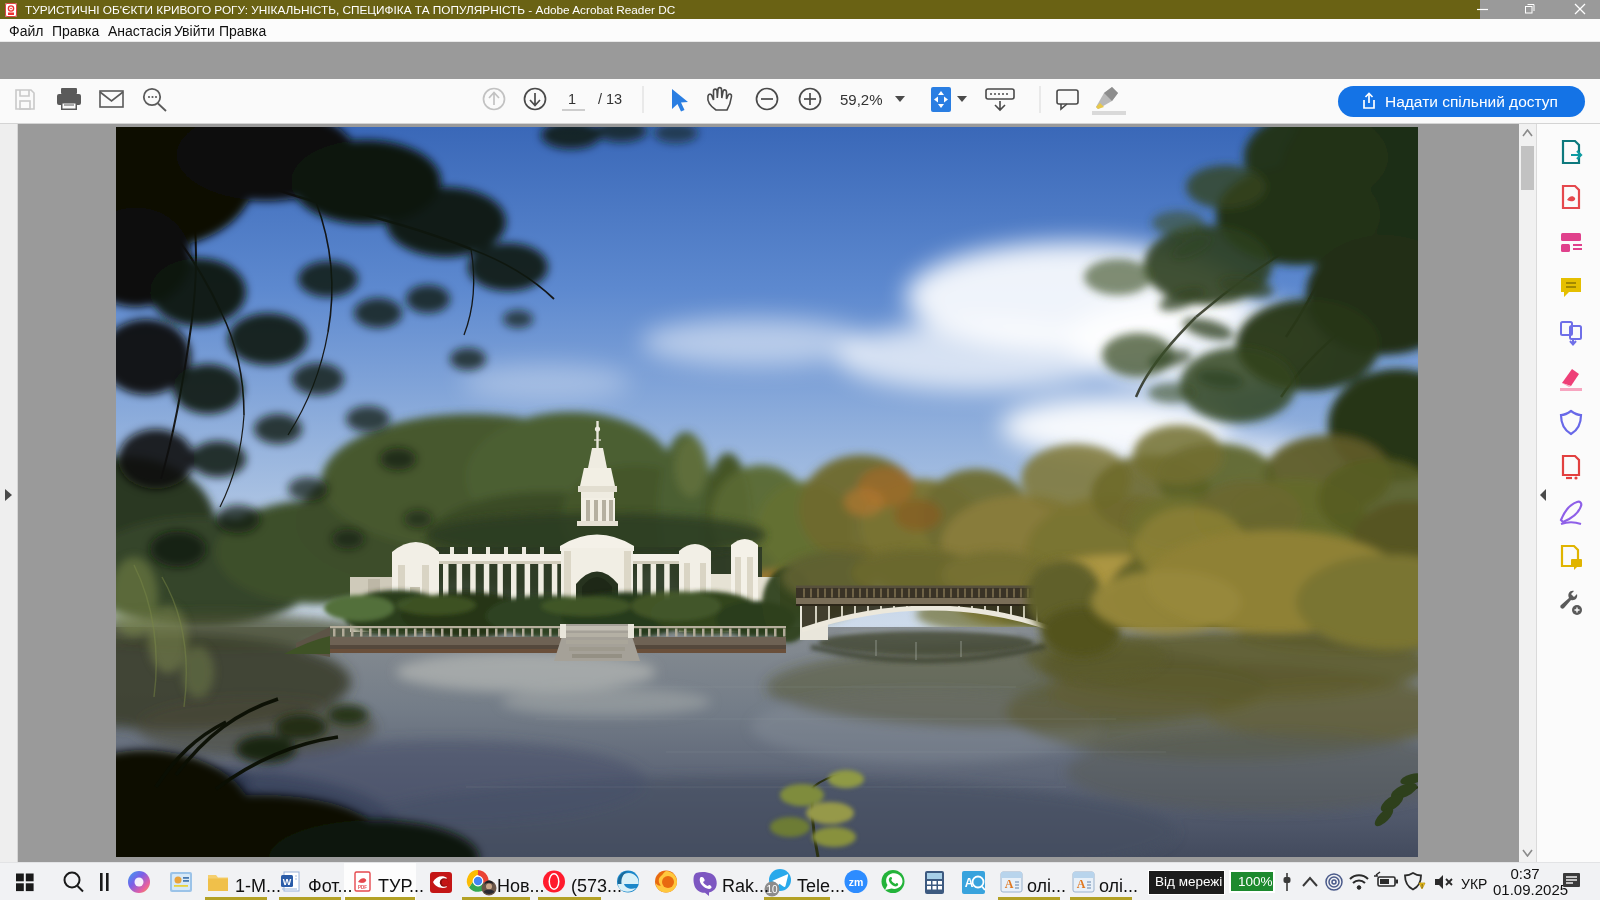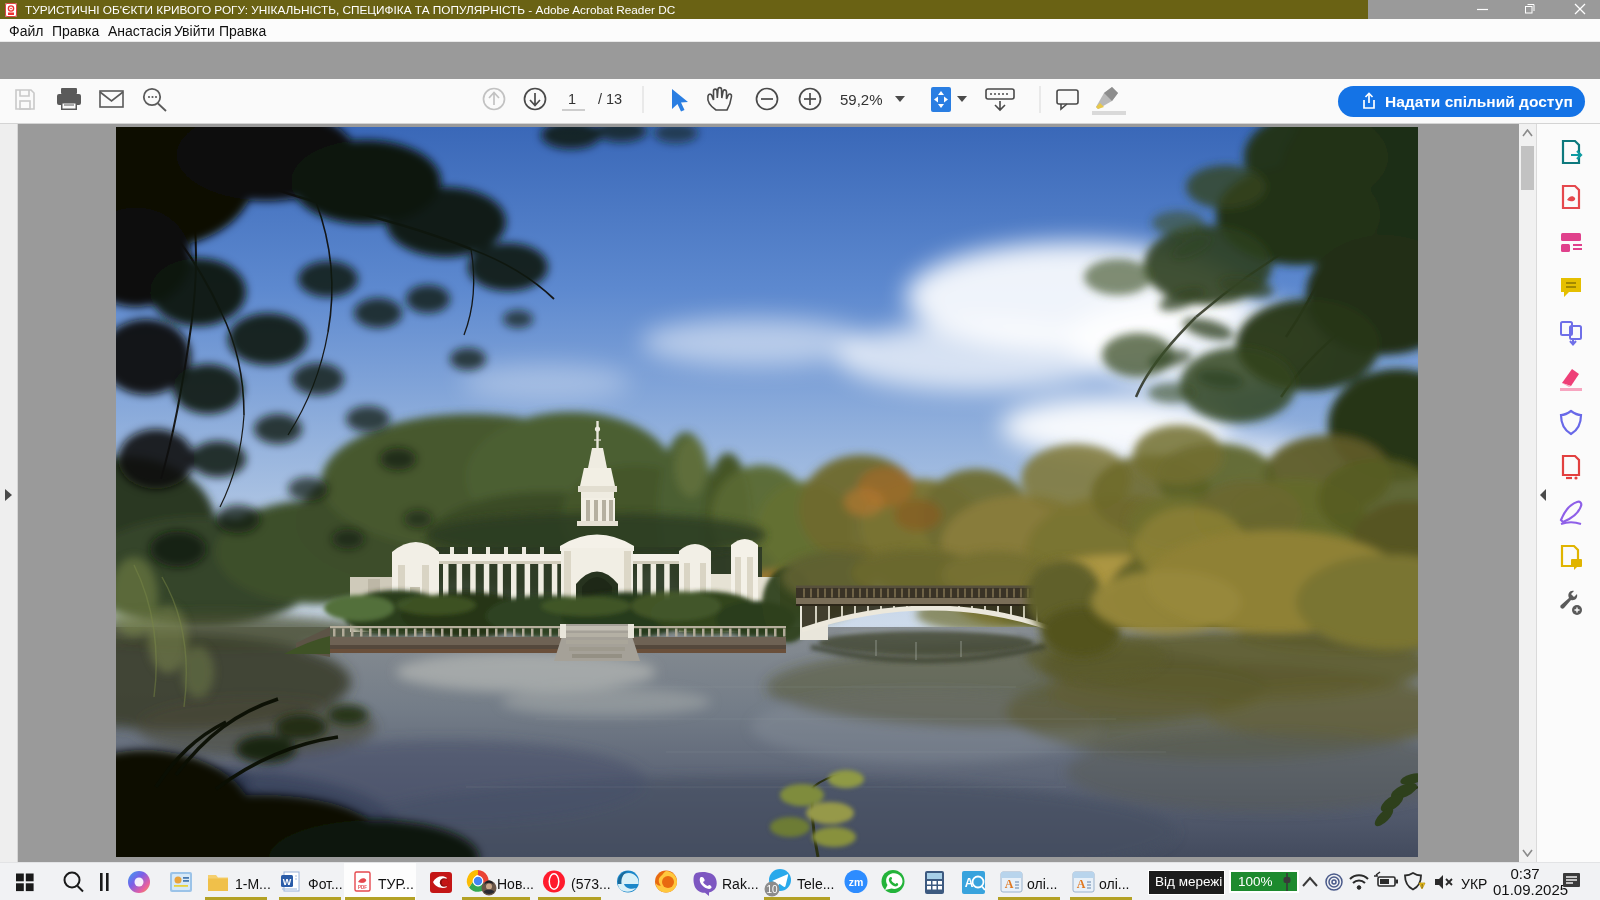--- a/index.html
+++ b/index.html
@@ -1,30 +1,30 @@
 <!DOCTYPE html>
 <html><head><meta charset="utf-8">
 <style>
 html,body{margin:0;padding:0;width:1600px;height:900px;overflow:hidden;font-family:"Liberation Sans",sans-serif;}
 #app{position:relative;width:1600px;height:900px;background:#9a9a9a;}
-#titlebar{position:absolute;left:0;top:0;width:1368px;height:19px;background:#6a6214;}
+#titlebar{position:absolute;left:0;top:0;width:1480px;height:19px;background:#6a6214;}
 #titlebar .ttext{position:absolute;left:25px;top:3px;color:#fff;font-size:11.8px;letter-spacing:0;white-space:nowrap;}
 #menubar{position:absolute;left:0;top:19px;width:1600px;height:23px;background:#fcfcfc;border-bottom:1px solid #e8e8e8;box-sizing:border-box;}
 #menubar span{position:absolute;top:4px;font-size:14px;color:#101010;}
 #tabbar{position:absolute;left:0;top:42px;width:1600px;height:37px;background:#e9e9e9;border-bottom:1px solid #dcdcdc;box-sizing:border-box;}
 .tab{position:absolute;top:10px;height:27px;font-size:14.5px;color:#3b3b3b;white-space:nowrap;}
 #activetab{position:absolute;left:315px;top:0;width:176px;height:37px;background:#fff;border-left:1px solid #d4d4d4;border-right:1px solid #d4d4d4;box-sizing:border-box;}
 #toolbar{position:absolute;left:0;top:79px;width:1600px;height:45px;background:#fafafa;border-bottom:1px solid #d4d4d4;box-sizing:border-box;}
 #leftstrip{position:absolute;left:0;top:124px;width:18px;height:738px;background:#eeeeee;border-right:1px solid #d6d6d6;box-sizing:border-box;}
 #photo{position:absolute;left:116px;top:127px;width:1302px;height:730px;}
 #scrollbar{position:absolute;left:1519px;top:124px;width:17px;height:738px;background:#f1f1f1;}
 #sbthumb{position:absolute;left:1521px;top:146px;width:13px;height:44px;background:#c2c2c2;}
 #sidebar{position:absolute;left:1536px;top:124px;width:64px;height:738px;background:#fbfbfb;border-left:1px solid #dadada;box-sizing:border-box;}
 #taskbar{position:absolute;left:0;top:862px;width:1600px;height:38px;background:#f1f2f4;border-top:1px solid #e2e3e5;box-sizing:border-box;}
-.tbtext{position:absolute;top:13px;font-size:14px;color:#111;white-space:nowrap;}
+.tbtext{position:absolute;top:13px;font-size:18px;color:#111;white-space:nowrap;}
 .ulbar{position:absolute;top:34px;height:4px;background:#b3a125;}
 #ptitle{position:absolute;left:159px;top:157px;width:1220px;font-family:"Liberation Serif",serif;font-weight:bold;color:#fff;font-size:67.5px;line-height:69px;letter-spacing:-3.1px;text-shadow:3px 4px 6px rgba(15,15,25,0.72);}
 #pauthor{position:absolute;left:1045px;top:812px;width:345px;text-align:right;color:#fff;font-size:23px;font-weight:bold;text-shadow:1px 2px 3px rgba(0,0,0,0.45);}
 </style></head>
 <body>
 <div id="app">
 
 <svg id="photo" viewBox="0 0 1302 730" preserveAspectRatio="none">
 <defs>
 <linearGradient id="sky" x1="0" y1="0" x2="0" y2="1">
@@ -612,21 +612,21 @@
 <path d="M1096,28 L1100,24 L1104,28 L1098,30 Z" fill="#e8c84a"></path>
 <rect x="1092" y="32" width="34" height="4" fill="#d9d9d9"></rect>
 </g>
 </svg>
 <div style="position:absolute;left:1338px;top:7px;width:247px;height:31px;background:#1473e6;border-radius:16px;">
 <svg style="position:absolute;left:22px;top:6px" width="18" height="19" viewBox="0 0 18 19">
 <path d="M4,8 L4,16 L14,16 L14,8" fill="none" stroke="#fff" stroke-width="1.7"></path>
 <line x1="9" y1="2" x2="9" y2="11" stroke="#fff" stroke-width="1.7"></line>
 <path d="M5.5,5 L9,1.5 L12.5,5" fill="none" stroke="#fff" stroke-width="1.7"></path>
 </svg>
-<span style="position:absolute;left:47px;top:6.5px;color:#fff;font-size:15.5px;font-weight:bold;letter-spacing:0px">Надати спільний доступ</span>
+<span style="position:absolute;left:47px;top:6.5px;color:#fff;font-size:15.5px;font-weight:normal;letter-spacing:0px">Надати спільний доступ</span>
 </div>
 </div>
 <div id="leftstrip">
 <svg style="position:absolute;left:3px;top:364px" width="10" height="14" viewBox="0 0 10 14">
         <path d="M2,1 L9,7 L2,13 Z" fill="#4a4a4a"></path>
       </svg>
 </div>
 <div id="scrollbar">
 <svg style="position:absolute;left:3px;top:5px" width="11" height="8" viewBox="0 0 11 8">
         <path d="M1,7 L5.5,1 L10,7" fill="none" stroke="#8a8a8a" stroke-width="1.6"></path>
@@ -805,21 +805,21 @@
 <span class="tbtext" style="left:378px">ТУР...</span>
 <span class="tbtext" style="left:497px">Нов...</span>
 <span class="tbtext" style="left:571px">(573...</span>
 <span class="tbtext" style="left:722px">Rak...</span>
 <span class="tbtext" style="left:797px">Tele...</span>
 <span class="tbtext" style="left:1027px">олі...</span>
 <span class="tbtext" style="left:1099px">олі...</span>
 <div style="position:absolute;left:1148px;top:7px;width:75px;height:23px;background:#1c1c1c;border:1px solid #fff;">
         <span style="position:absolute;left:6px;top:3px;color:#fff;font-size:13.5px;white-space:nowrap">Від мережі</span>
       </div>
-<div style="position:absolute;left:1229px;top:7px;width:70px;height:23px;background:#1d8a2e;border:2px solid #fff;box-sizing:border-box;">
+<div style="position:absolute;left:1229px;top:7px;width:46px;height:23px;background:#1d8a2e;border:2px solid #fff;box-sizing:border-box;">
         <span style="position:absolute;left:7px;top:2px;color:#fff;font-size:13.5px">100%</span>
       </div>
 <svg style="position:absolute;left:1282px;top:0" width="180" height="38" viewBox="0 0 180 38">
         <g fill="#3a3a3a">
           <rect x="4.2" y="10" width="1.6" height="18"></rect>
           <rect x="1.5" y="14" width="7" height="6" rx="2"></rect>
         </g>
         <path d="M21,23 L28,15 L35,23" fill="none" stroke="#3a3a3a" stroke-width="2"></path>
         <g fill="none" stroke="#4a5a8a" stroke-width="1.5">
           <circle cx="52" cy="19" r="8"></circle>

